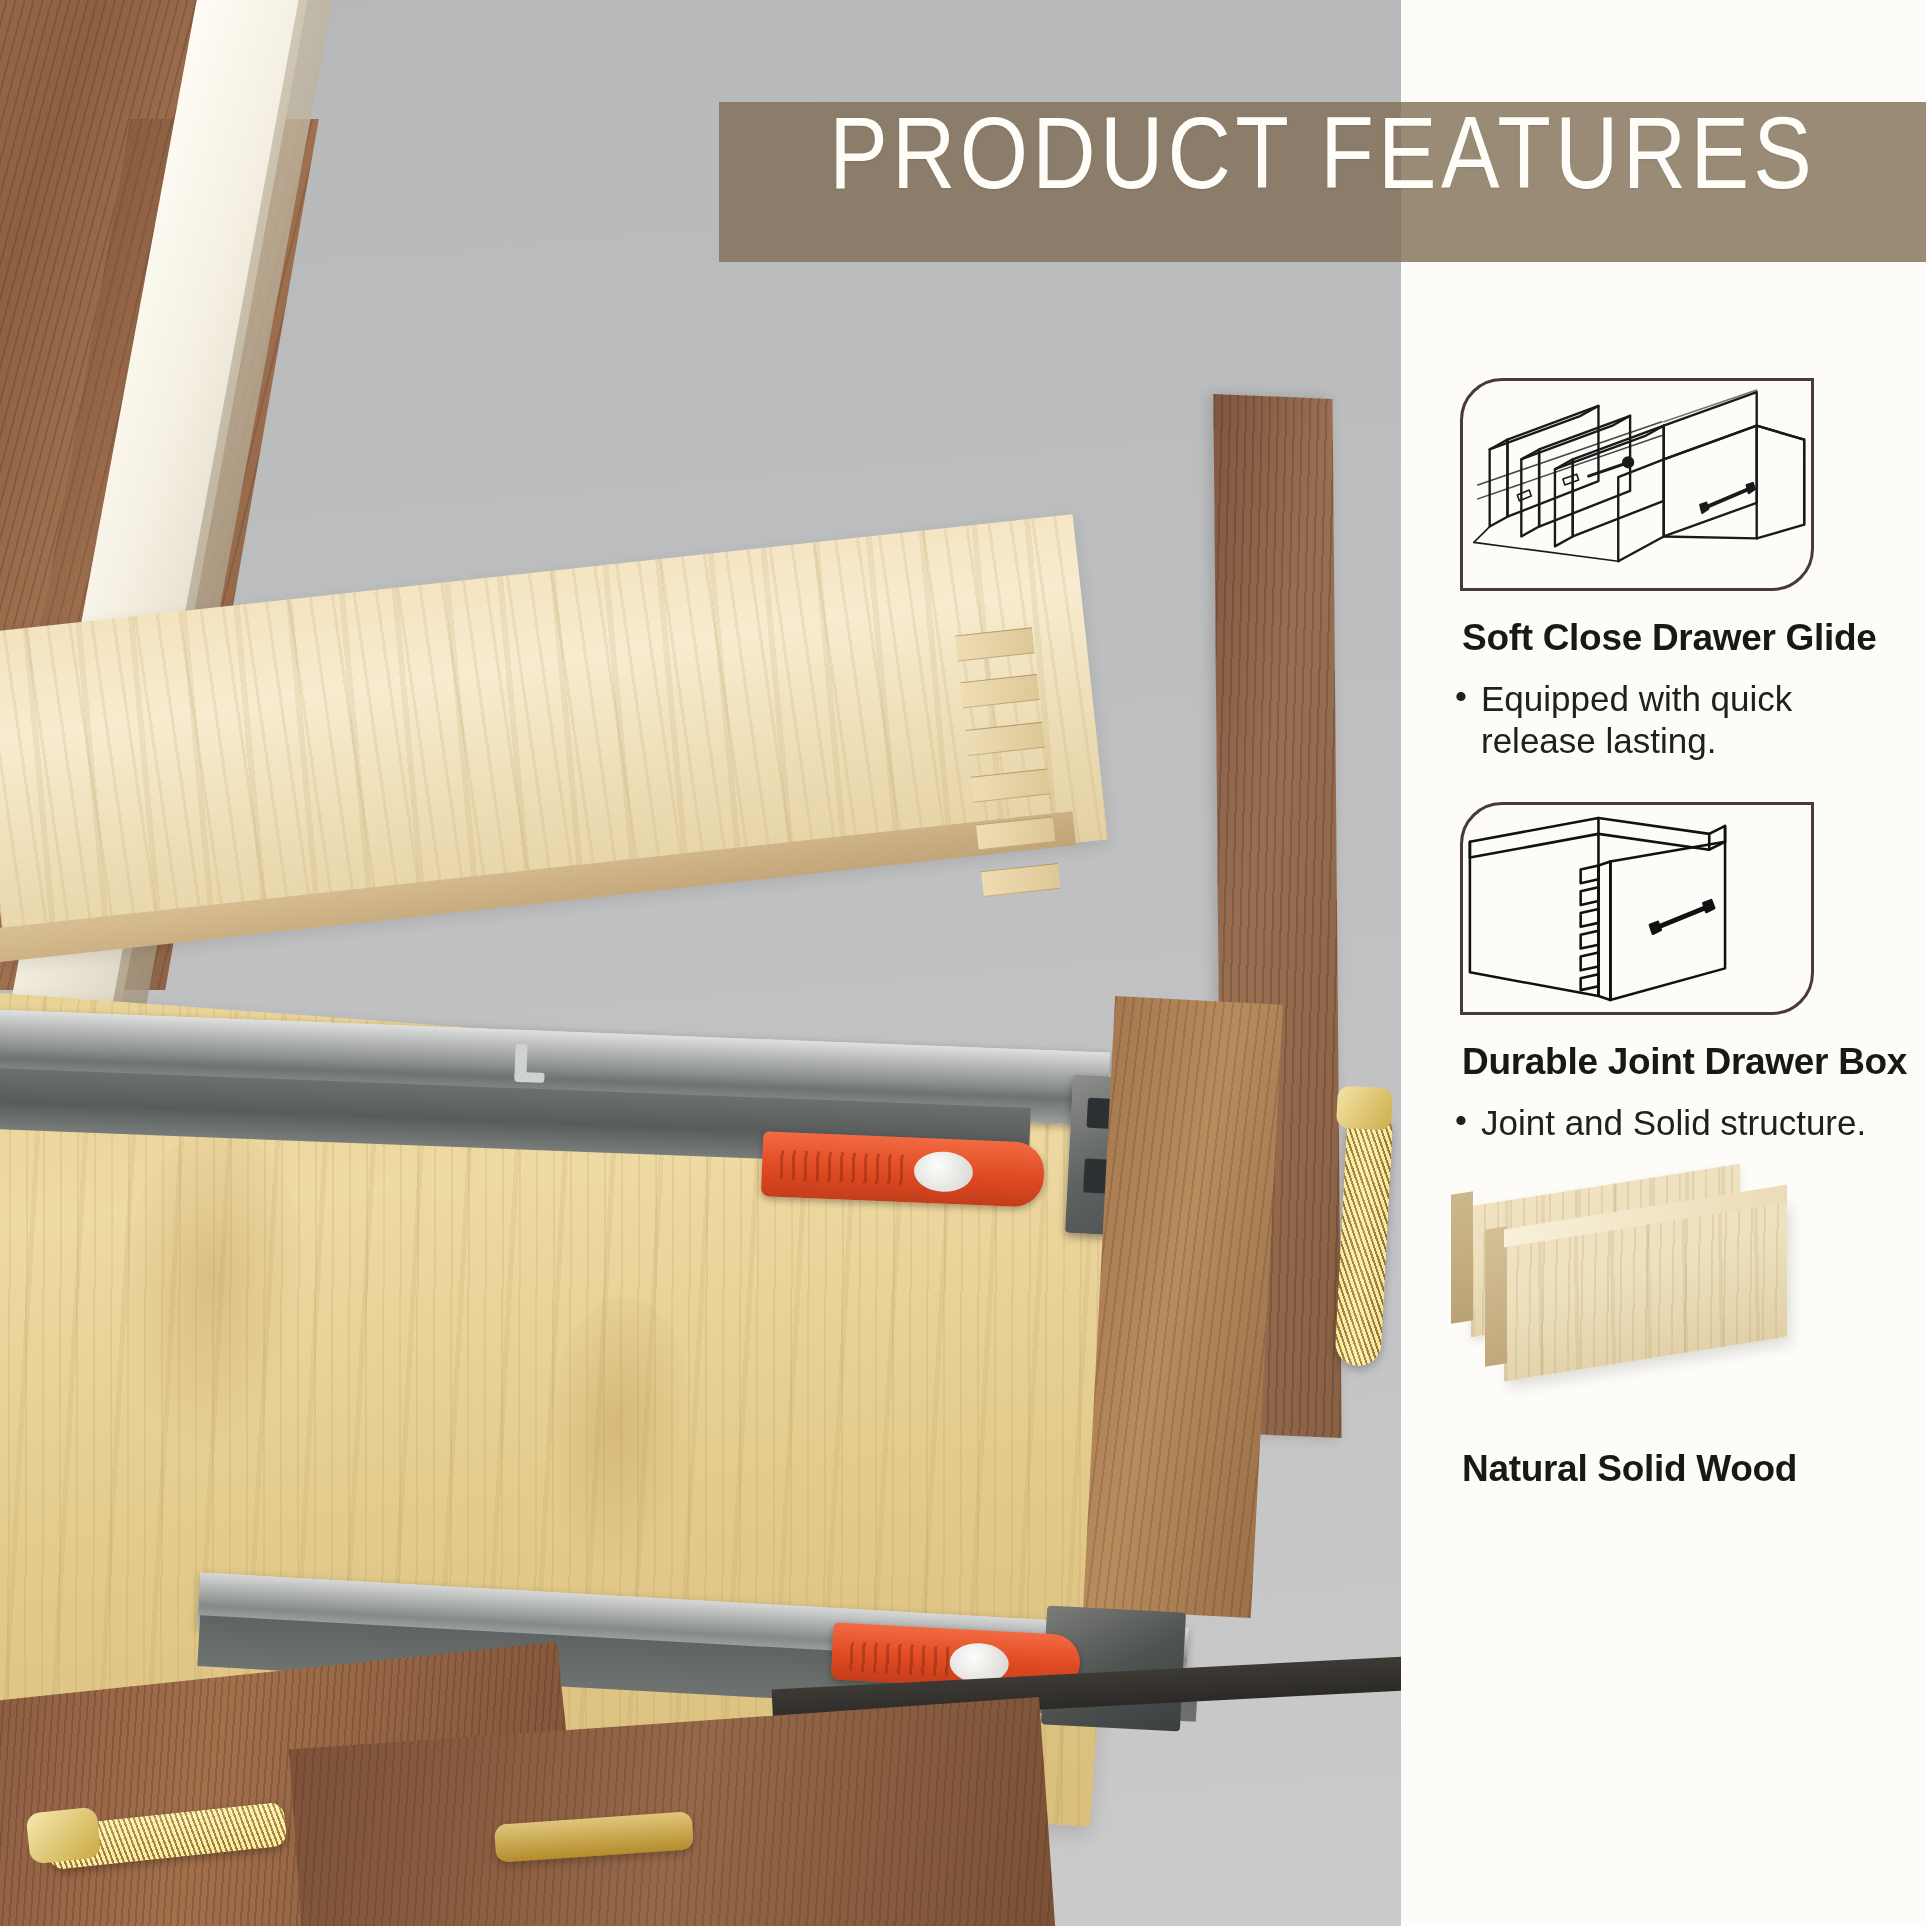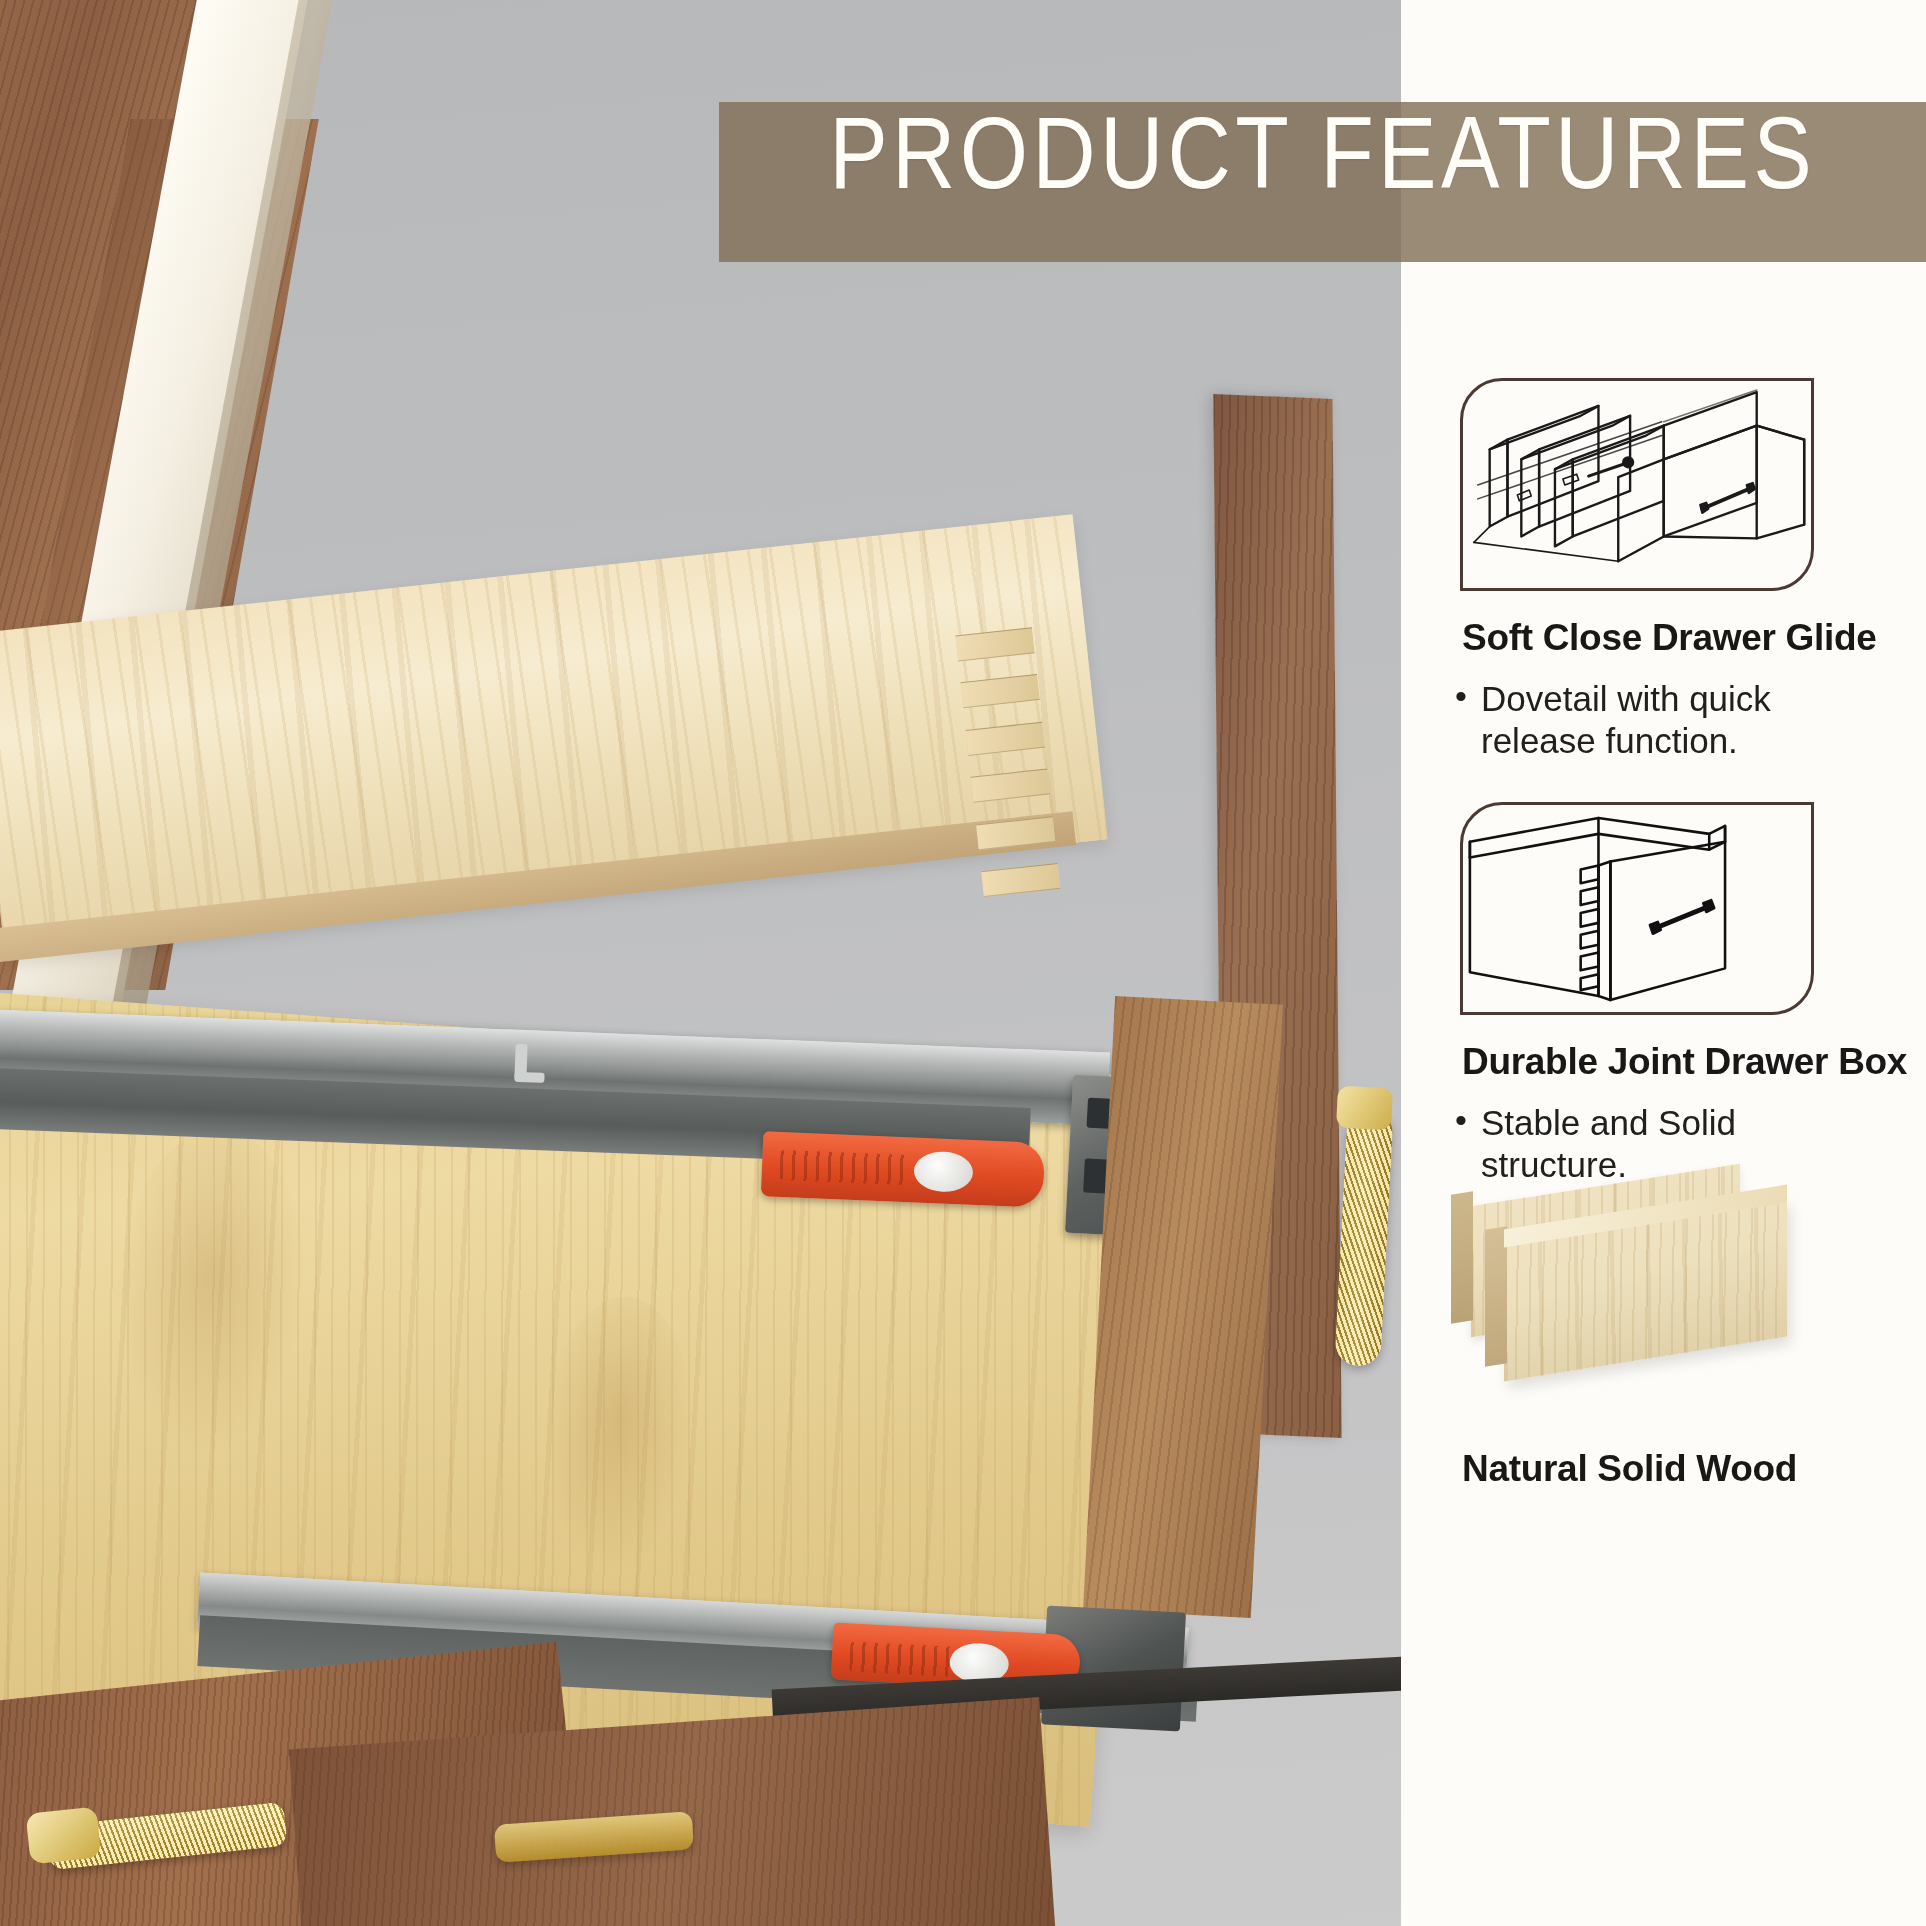--- a/index.html
+++ b/index.html
@@ -432,21 +432,21 @@
           <path d="M58 118 L70 113 L72 119 L60 124 Z" stroke-width="1.6"></path>
           <path d="M104 102 L118 97 L120 103 L106 108 Z" stroke-width="1.6"></path>
           <path d="M130 99 L168 86" stroke-width="3"></path>
           <circle cx="170" cy="85" r="5" fill="#1a1a1a"></circle>
 
           <path d="M14 166 L160 185" stroke-width="1.6"></path>
           <path d="M14 166 L30 150" stroke-width="1.6"></path>
         </svg>
       </div>
       <div class="feat-title">Soft Close Drawer Glide</div>
-      <div class="feat-bullet">Dovetail with quick release function.</div>
+      <div class="feat-bullet">Equipped with quick release lasting.</div>
     </div>
 
     <div class="feature f2">
       <div class="icon-frame">
         <svg width="360" height="219" viewBox="0 0 364 221" fill="none" stroke="#111" stroke-width="2.6" stroke-linejoin="round" stroke-linecap="round">
 
           <path d="M10 40 L140 16 L140 32 L10 56 Z"></path>
           <path d="M10 56 L10 172 L140 196 L140 32"></path>
           <path d="M10 40 L10 56"></path>
 
@@ -464,21 +464,21 @@
           <path d="M152 60 L268 40 L268 168 L152 200 Z"></path>
           <path d="M268 24 L268 40"></path>
           <path d="M152 60 L152 200"></path>
 
           <path d="M196 128 L250 106" stroke-width="5"></path>
           <path d="M192 124 L200 121 L203 129 L195 133 Z" fill="#111"></path>
           <path d="M246 102 L254 99 L257 107 L249 111 Z" fill="#111"></path>
         </svg>
       </div>
       <div class="feat-title">Durable Joint Drawer Box</div>
-      <div class="feat-bullet">Stable and Solid structure.</div>
+      <div class="feat-bullet">Joint and Solid structure.</div>
     </div>
 
     <div class="feature f3">
       <div class="planks">
         <div class="plank plank-back"></div>
         <div class="plank-back-side"></div>
         <div class="plank plank-front"></div>
         <div class="plank-front-side"></div>
         <div class="plank-top"></div>
       </div>

